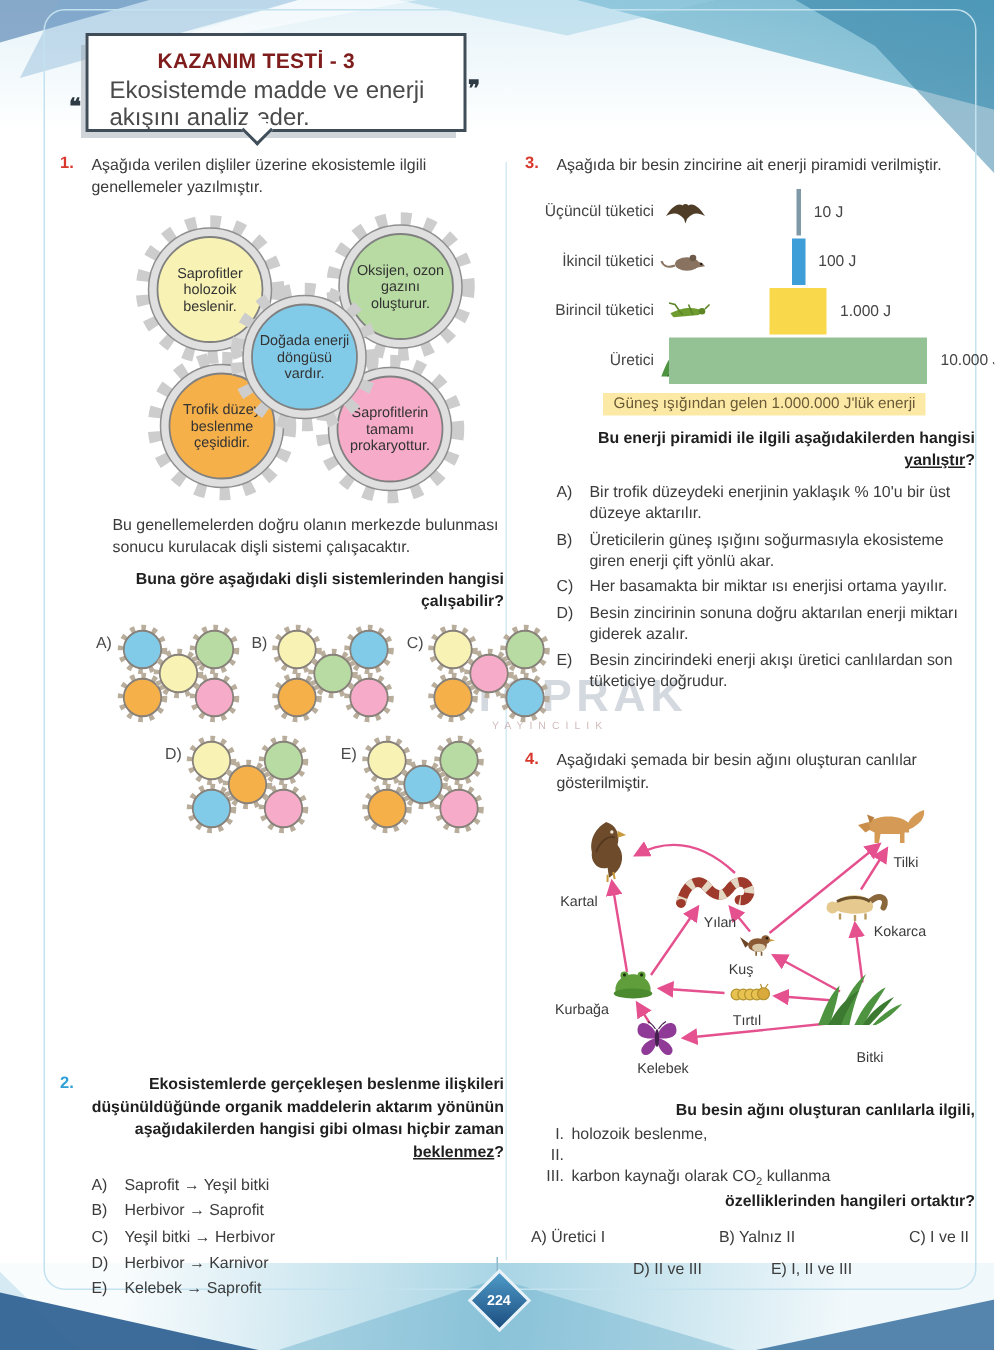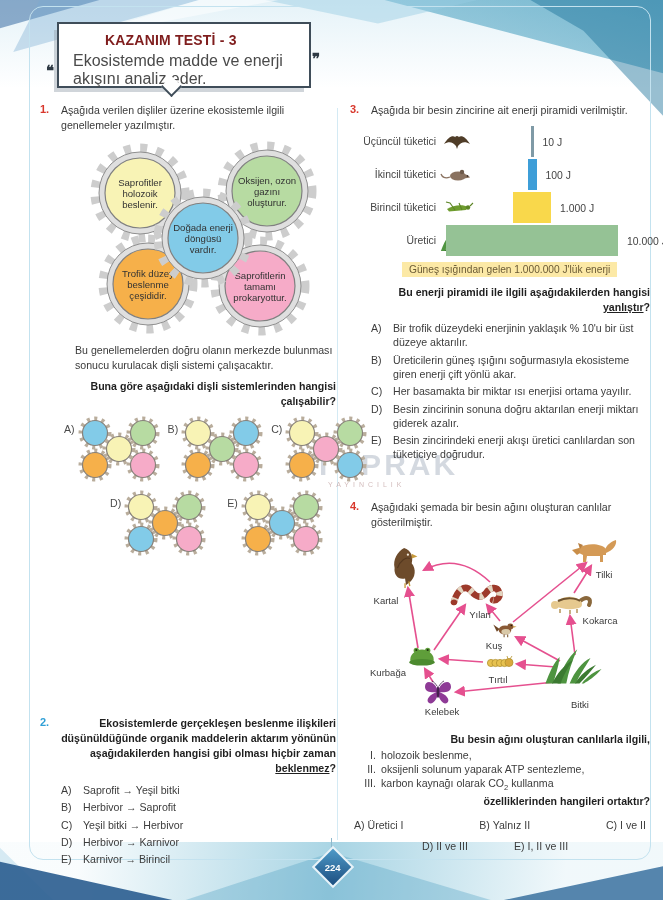--- a/index.html
+++ b/index.html
@@ -332,21 +332,21 @@
       <div class="opt">
           <span class="ol">C)</span>
           <span class="ot">Yeşil bitki → Herbivor</span>
         </div>
       <div class="opt">
           <span class="ol">D)</span>
           <span class="ot">Herbivor → Karnivor</span>
         </div>
       <div class="opt">
           <span class="ol">E)</span>
-          <span class="ot">Karnivor → Birincil</span>
+          <span class="ot">Kelebek → Saprofit</span>
         </div>
     </div>
   </section>
 
   <section class="q3-block">
     <div class="qhead">
       <span class="qnum red">3.</span>
       <span class="txt">Aşağıda bir besin zincirine ait enerji piramidi verilmiştir.</span>
     </div>
 
@@ -545,21 +545,20 @@
       </svg>
     </div>
 
     <div class="txt stem" style="margin-left:17px;">Bu besin ağını oluşturan canlılarla ilgili,</div>
     <div class="ritem">
         <span class="rn">I.</span>
         <span>holozoik beslenme,</span>
       </div>
     <div class="ritem">
         <span class="rn">II.</span>
-        <span>oksijenli solunum yaparak ATP sentezleme,</span>
       </div>
     <div class="ritem">
         <span class="rn">III.</span>
         <span><span>karbon kaynağı olarak CO</span><sub>2</sub><span> kullanma</span></span>
       </div>
     <div class="txt stem">özelliklerinden hangileri ortaktır?</div>
 
     <div class="q4opts1">
       <span><span>A)</span> <span>Üretici I</span></span>
       <span><span>B)</span> <span>Yalnız II</span></span>

